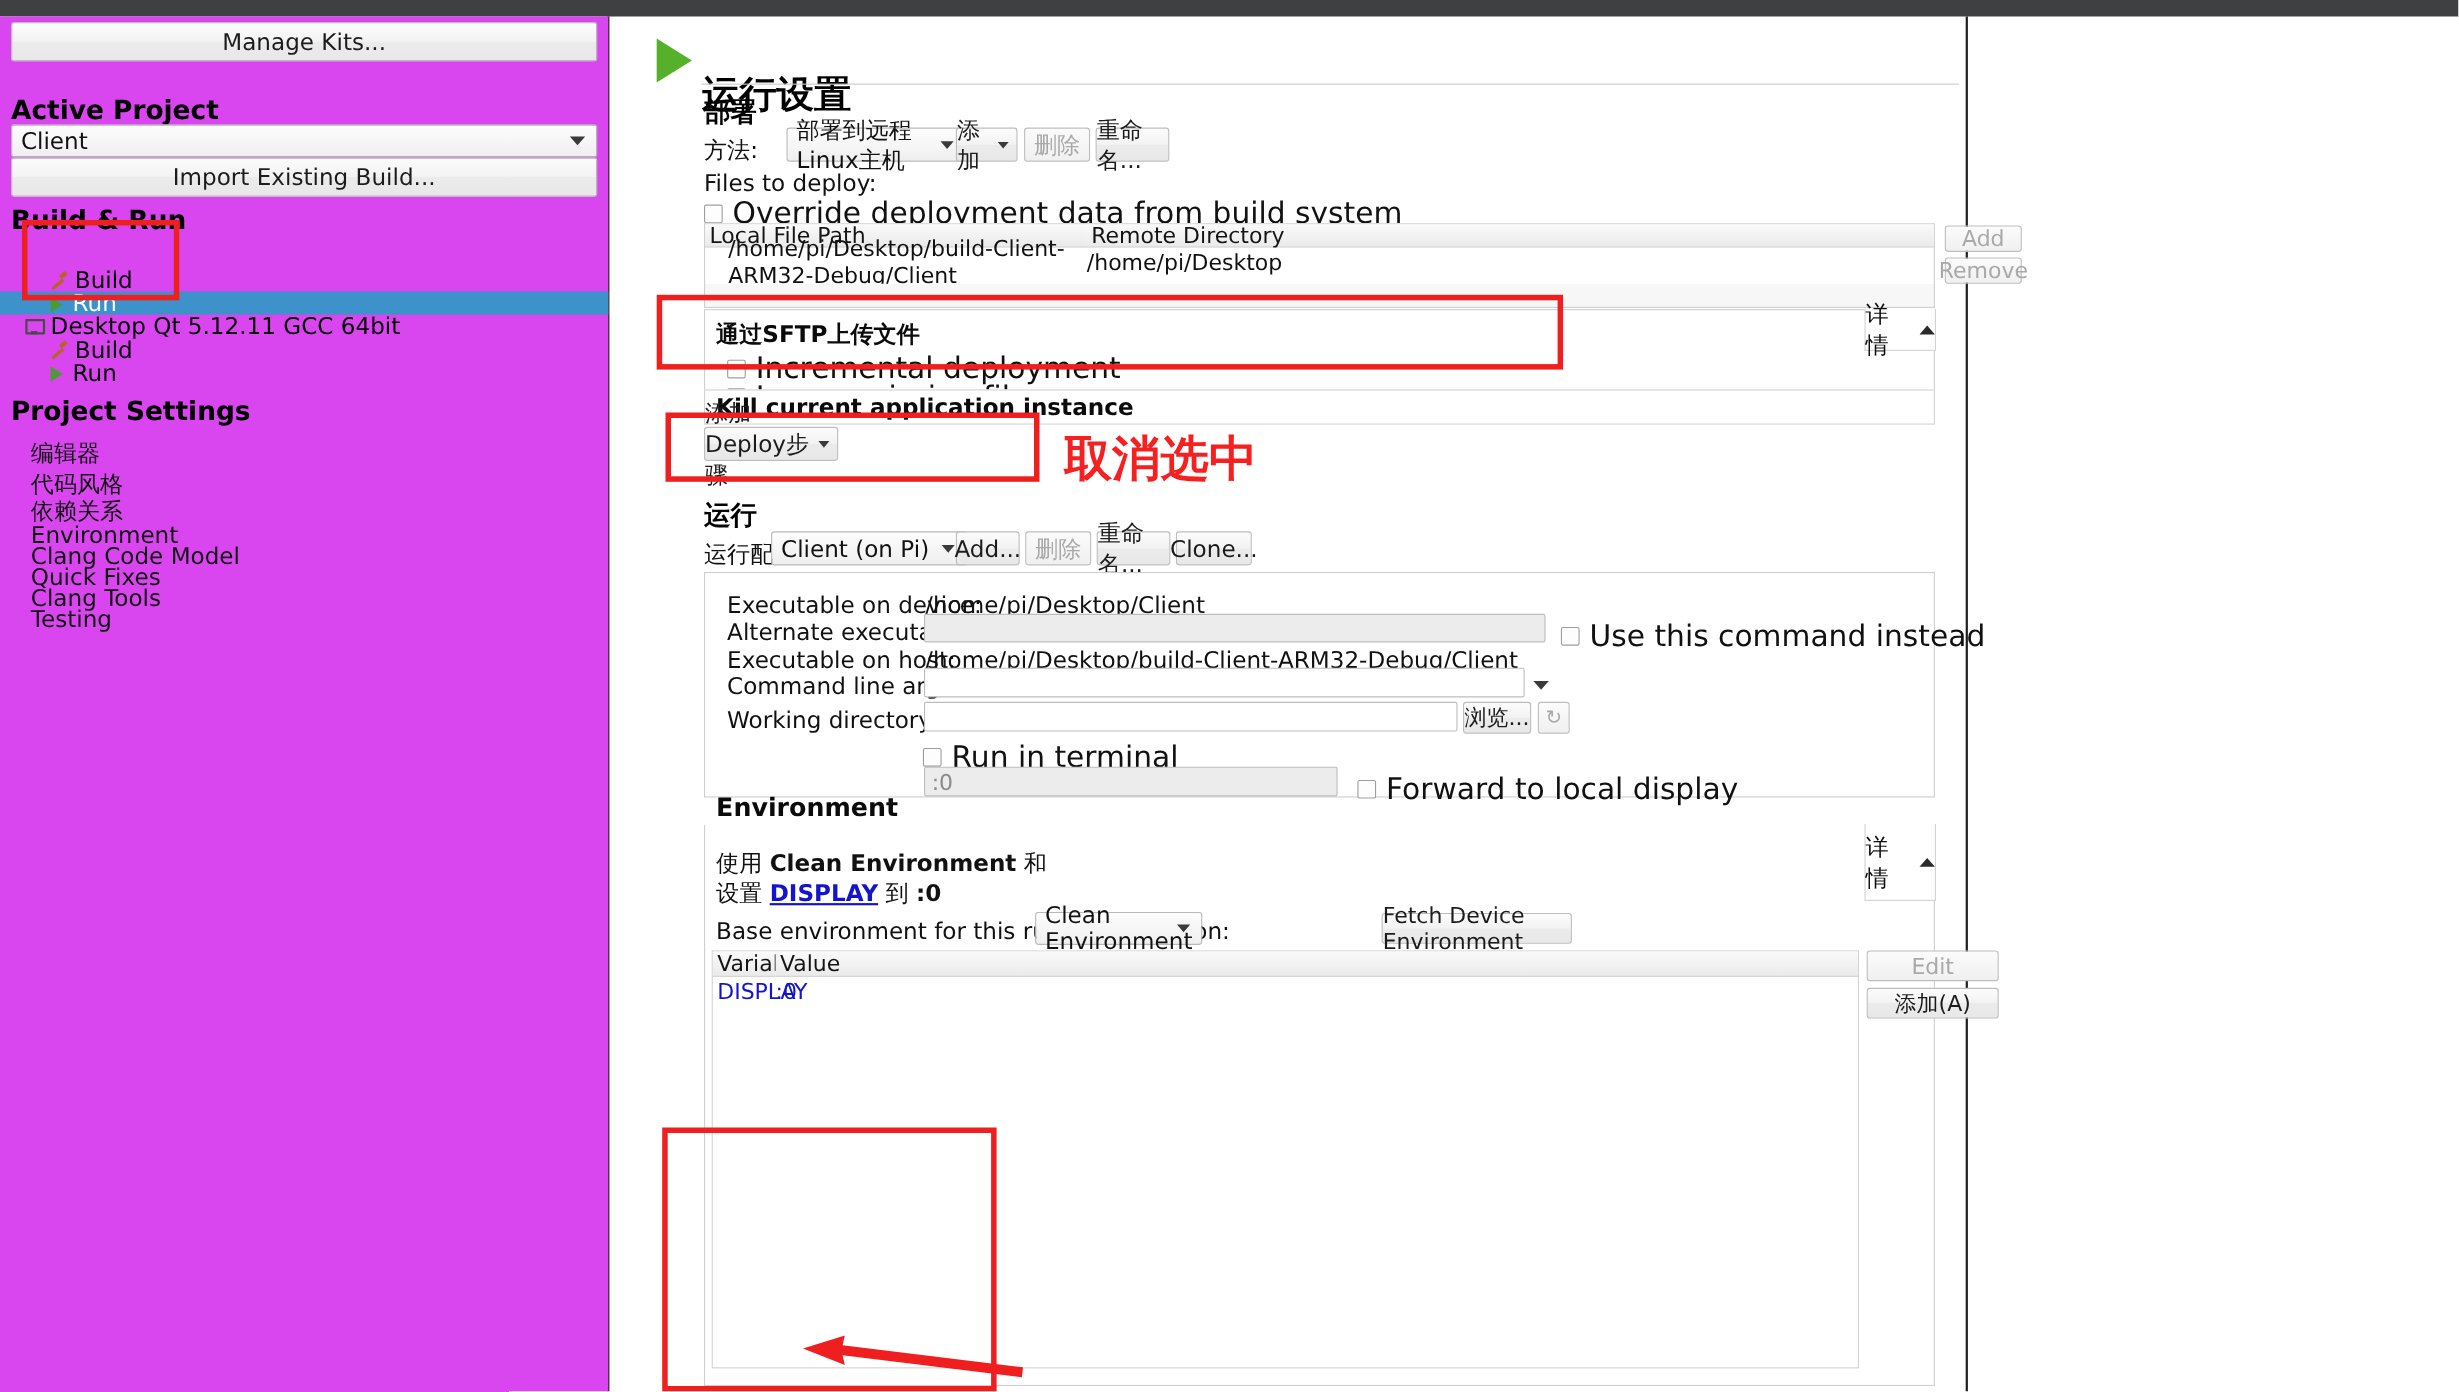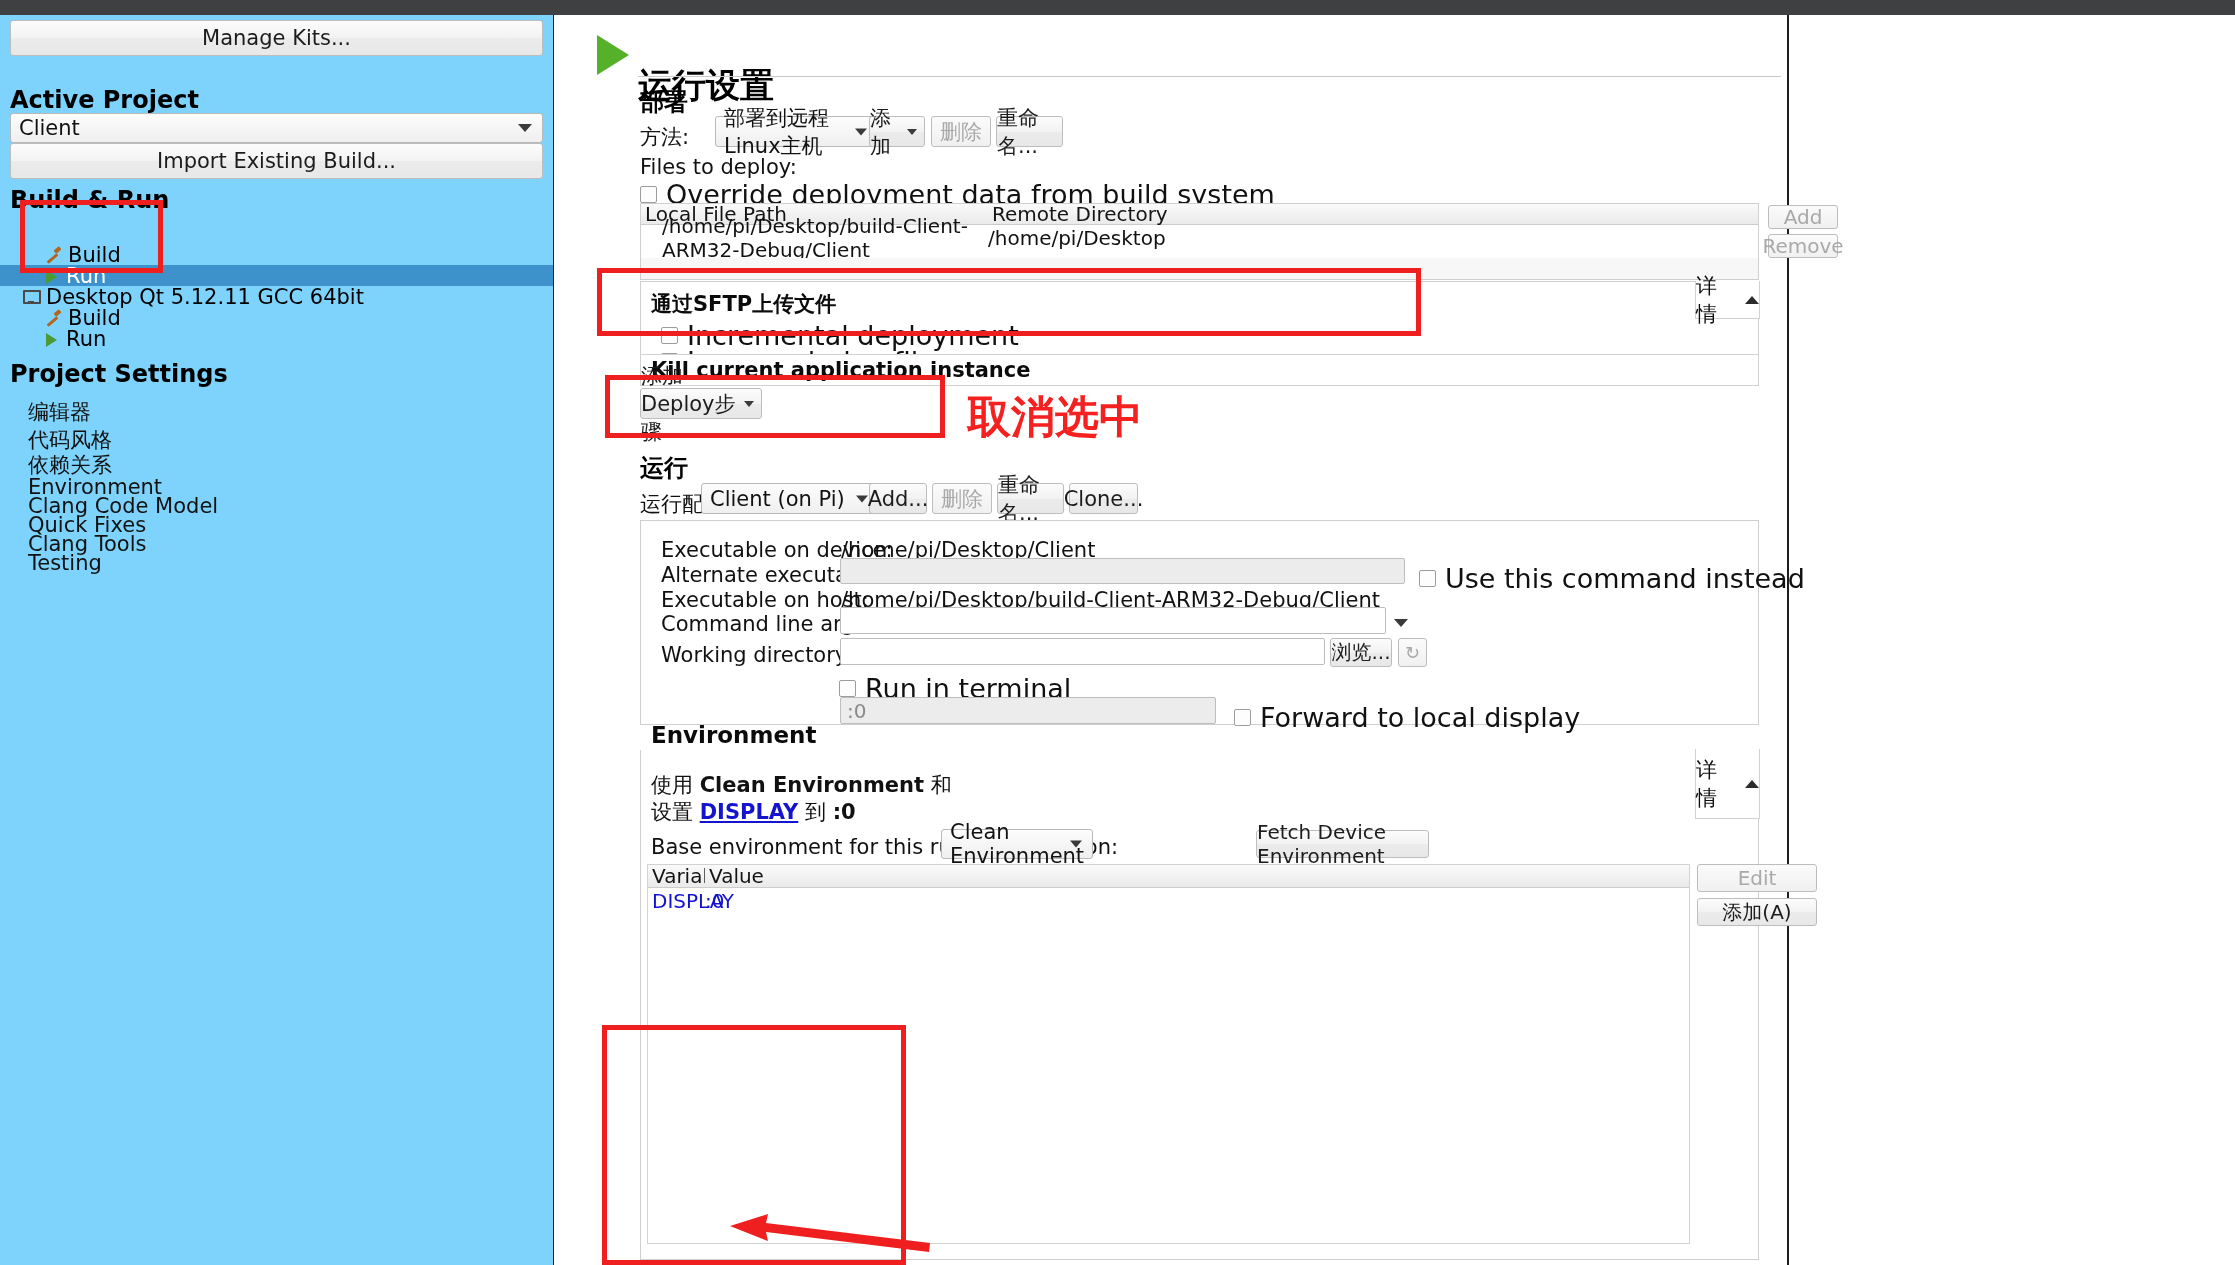--- a/index.html
+++ b/index.html
@@ -13,21 +13,21 @@
   #root { position: relative; width: 2235px; height: 1265px; background: #fff; }
 
   .topbar {
     position: absolute; left: 0; top: 0; width: 2235px; height: 15px;
     background: #3f4042;
   }
 
   
   .sidebar {
     position: absolute; left: 0; top: 15px; width: 553px; height: 1250px;
-    background: #7dd3fc;
+    background: #d946ef;
   }
   .sidebar-divider {
     position: absolute; left: 552px; top: 15px; width: 2px; height: 1250px;
     background: #1e1e1e;
   }
   .right-divider {
     position: absolute; left: 1787px; top: 15px; width: 2px; height: 1250px;
     background: #1e1e1e;
   }
 

